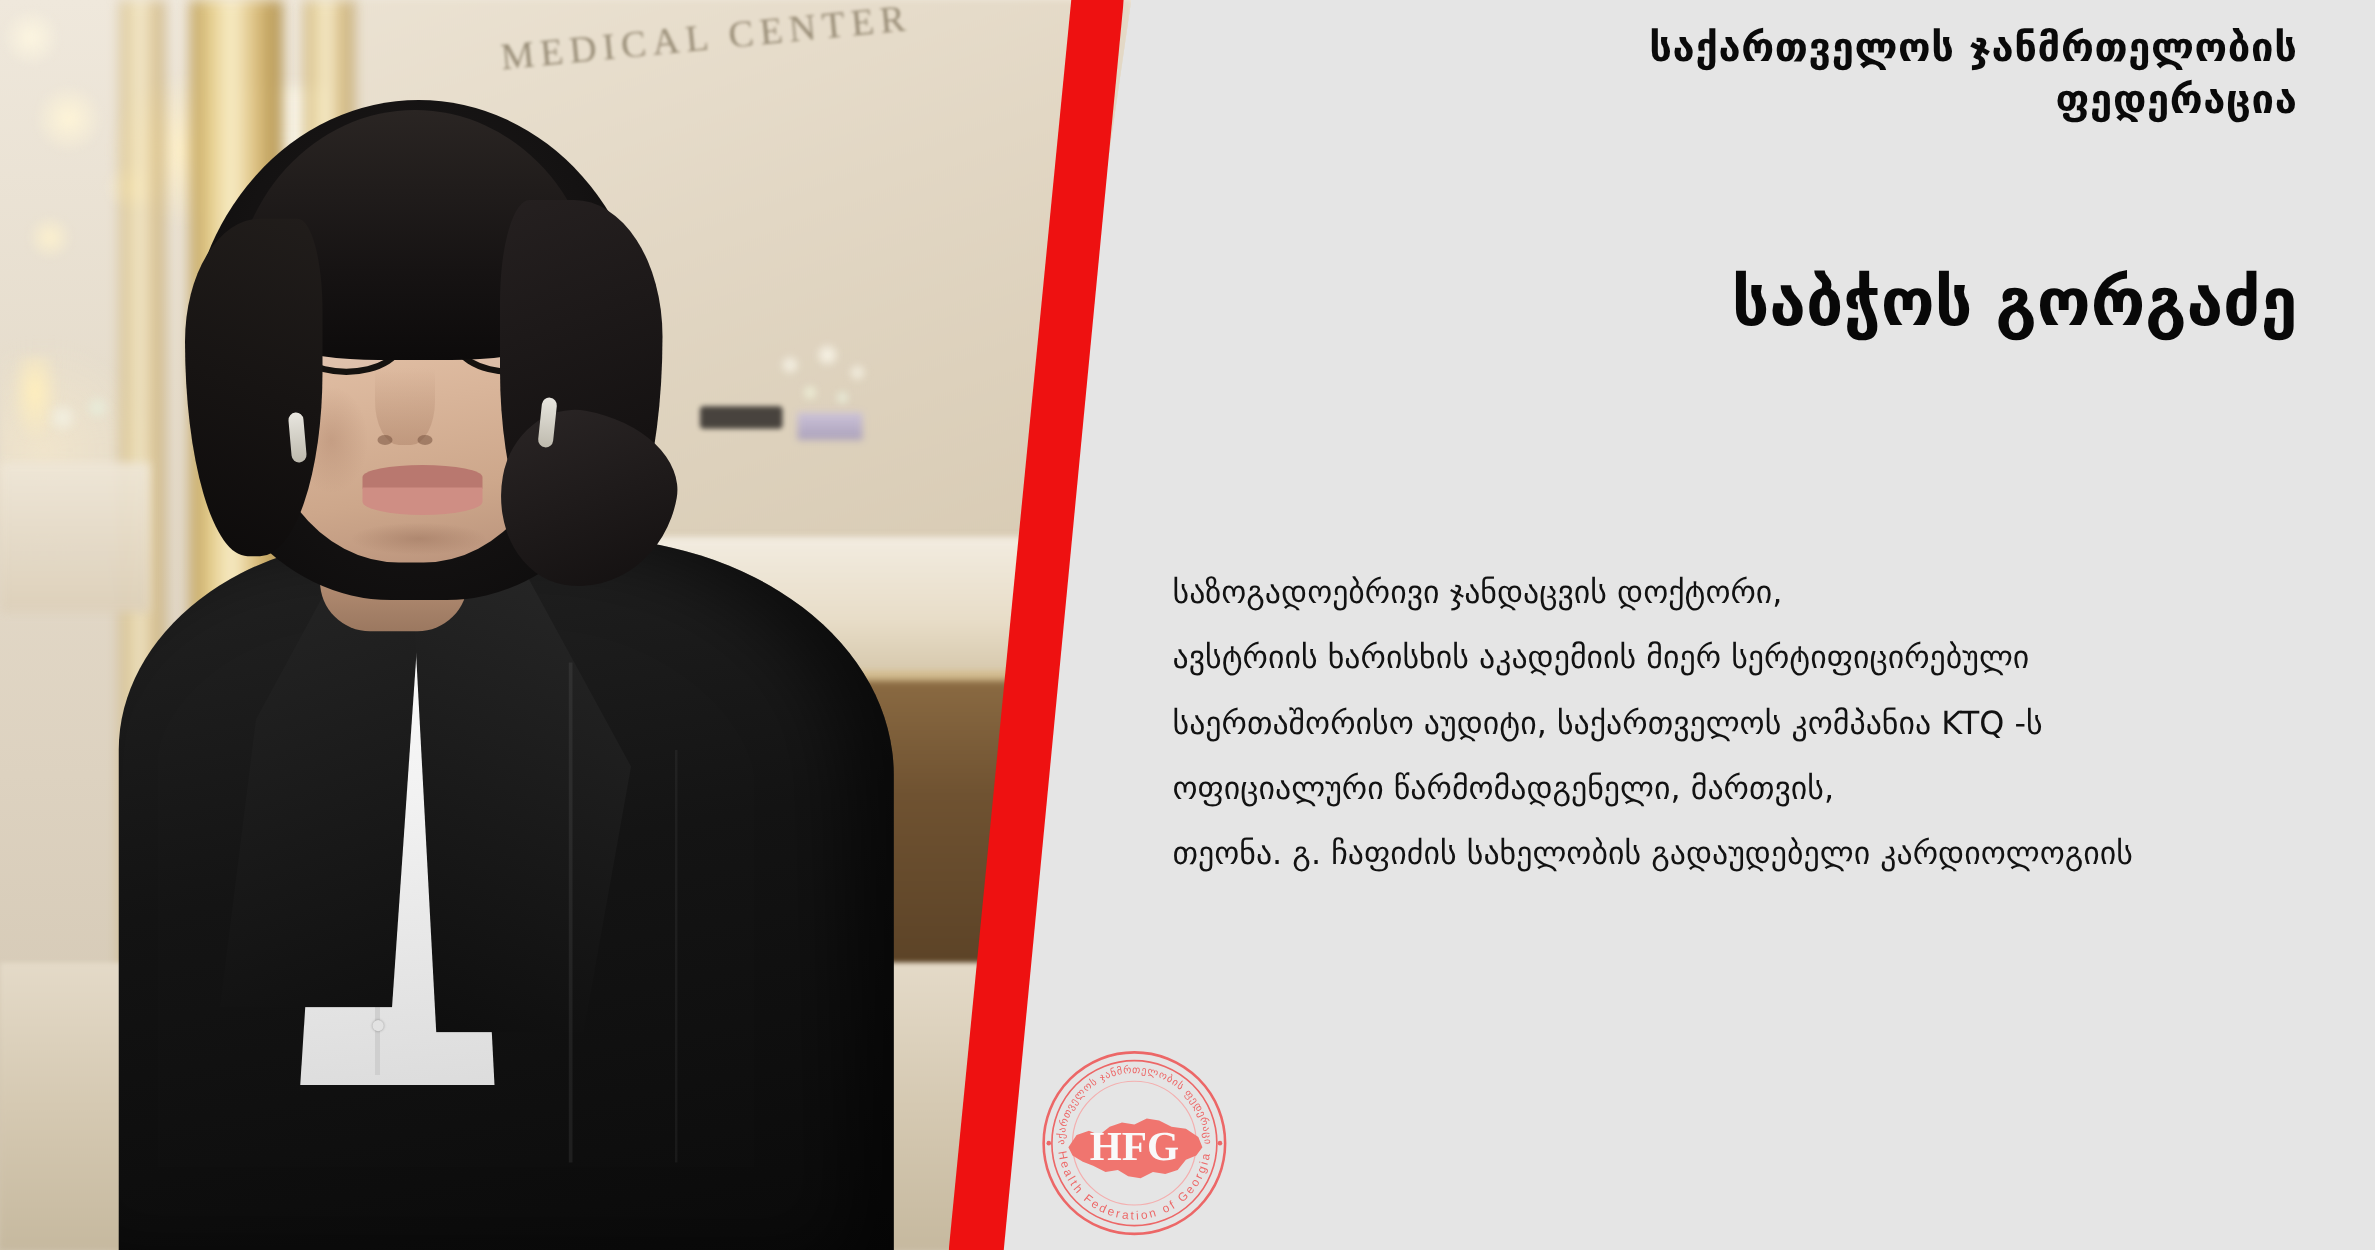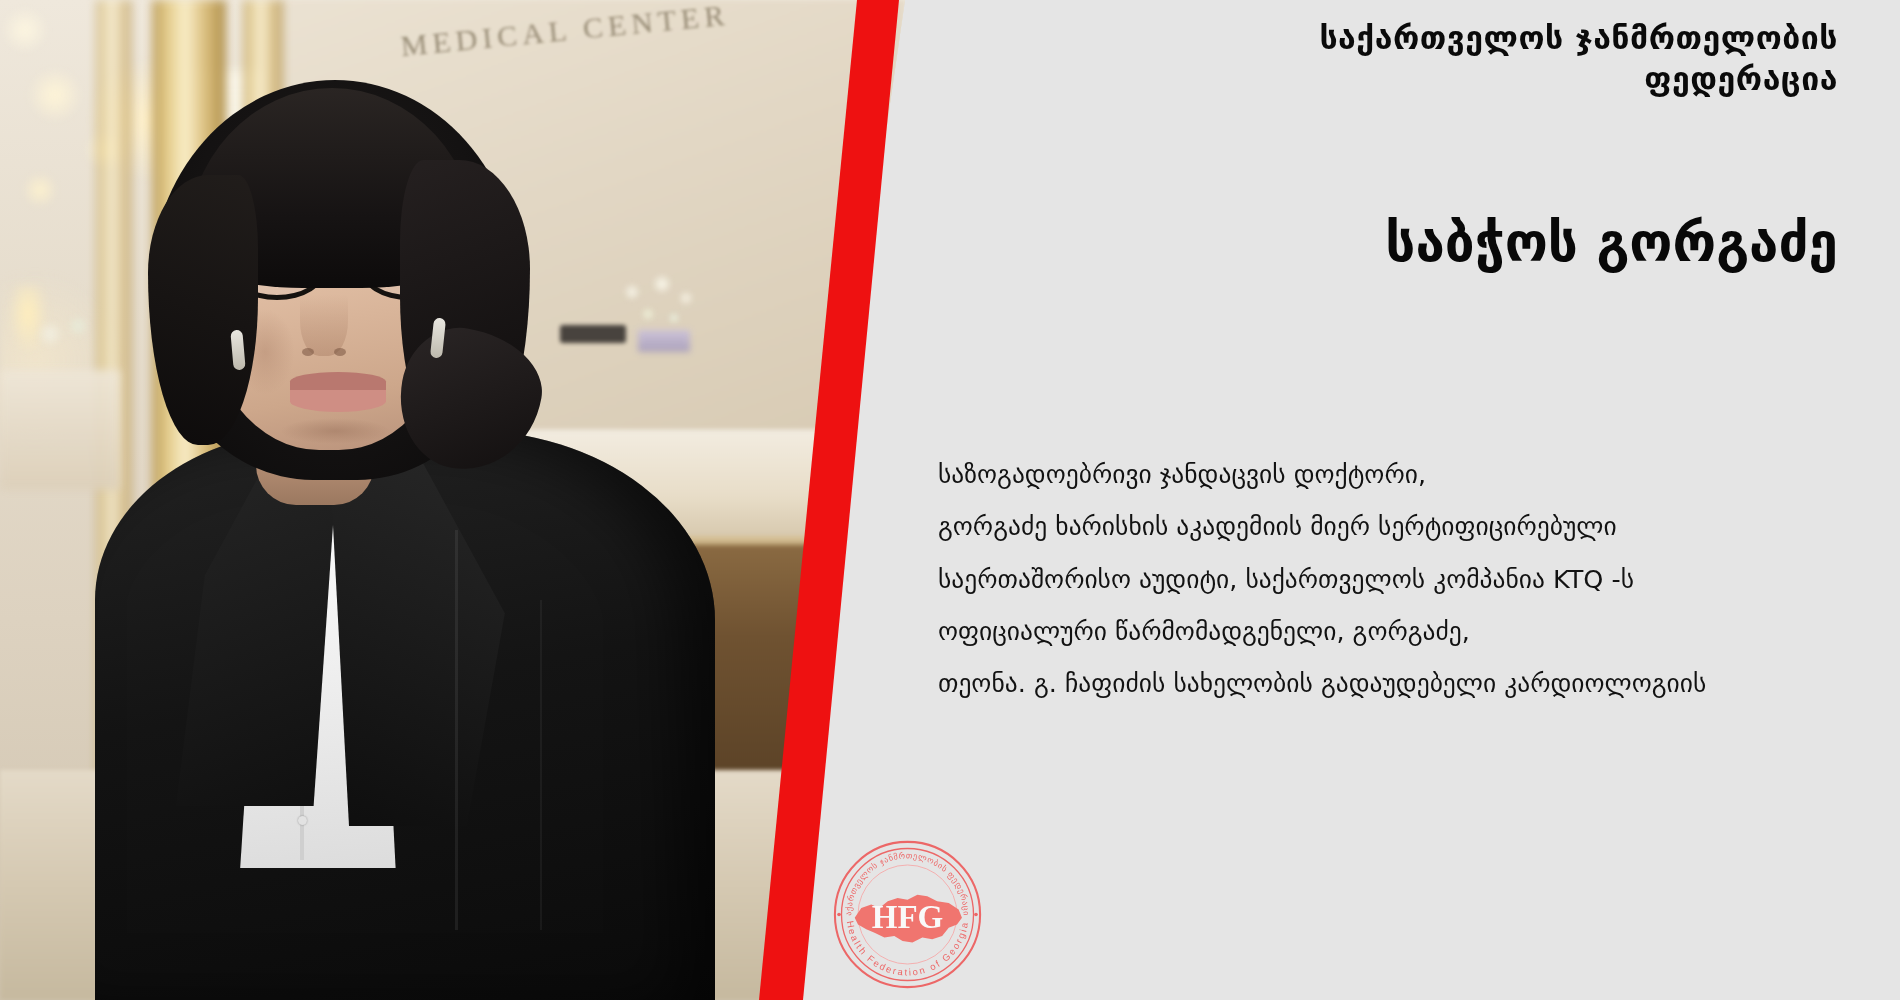--- a/index.html
+++ b/index.html
@@ -355,23 +355,23 @@
 
     <div class="org-title">
       <div>საქართველოს  ჯანმრთელობის</div>
       <div>ფედერაცია</div>
     </div>
 
     <div class="person-name">საბჭოს გორგაძე</div>
 
     <div class="bio">
       <span class="ln">საზოგადოებრივი ჯანდაცვის დოქტორი,</span>
-      <span class="ln">გორგაძე ხარისხის აკადემიის მიერ სერტიფიცირებული</span>
+      <span class="ln">ავსტრიის ხარისხის აკადემიის მიერ სერტიფიცირებული</span>
       <span class="ln">საერთაშორისო აუდიტი, საქართველოს კომპანია KTQ -ს</span>
-      <span class="ln">ოფიციალური წარმომადგენელი, გორგაძე,</span>
+      <span class="ln">ოფიციალური წარმომადგენელი, მართვის,</span>
       <span class="ln">თეონა. გ. ჩაფიძის სახელობის გადაუდებელი კარდიოლოგიის</span>
     </div>
   </div>
 
   <div class="stamp">
     <svg viewBox="0 0 200 200" xmlns="http://www.w3.org/2000/svg">
       <defs>
         <path id="arcBottom" d="M 26,100 A 74,74 0 0 0 174,100"></path>
         <path id="arcTop" d="M 32,100 A 68,68 0 0 1 168,100"></path>
       </defs>

